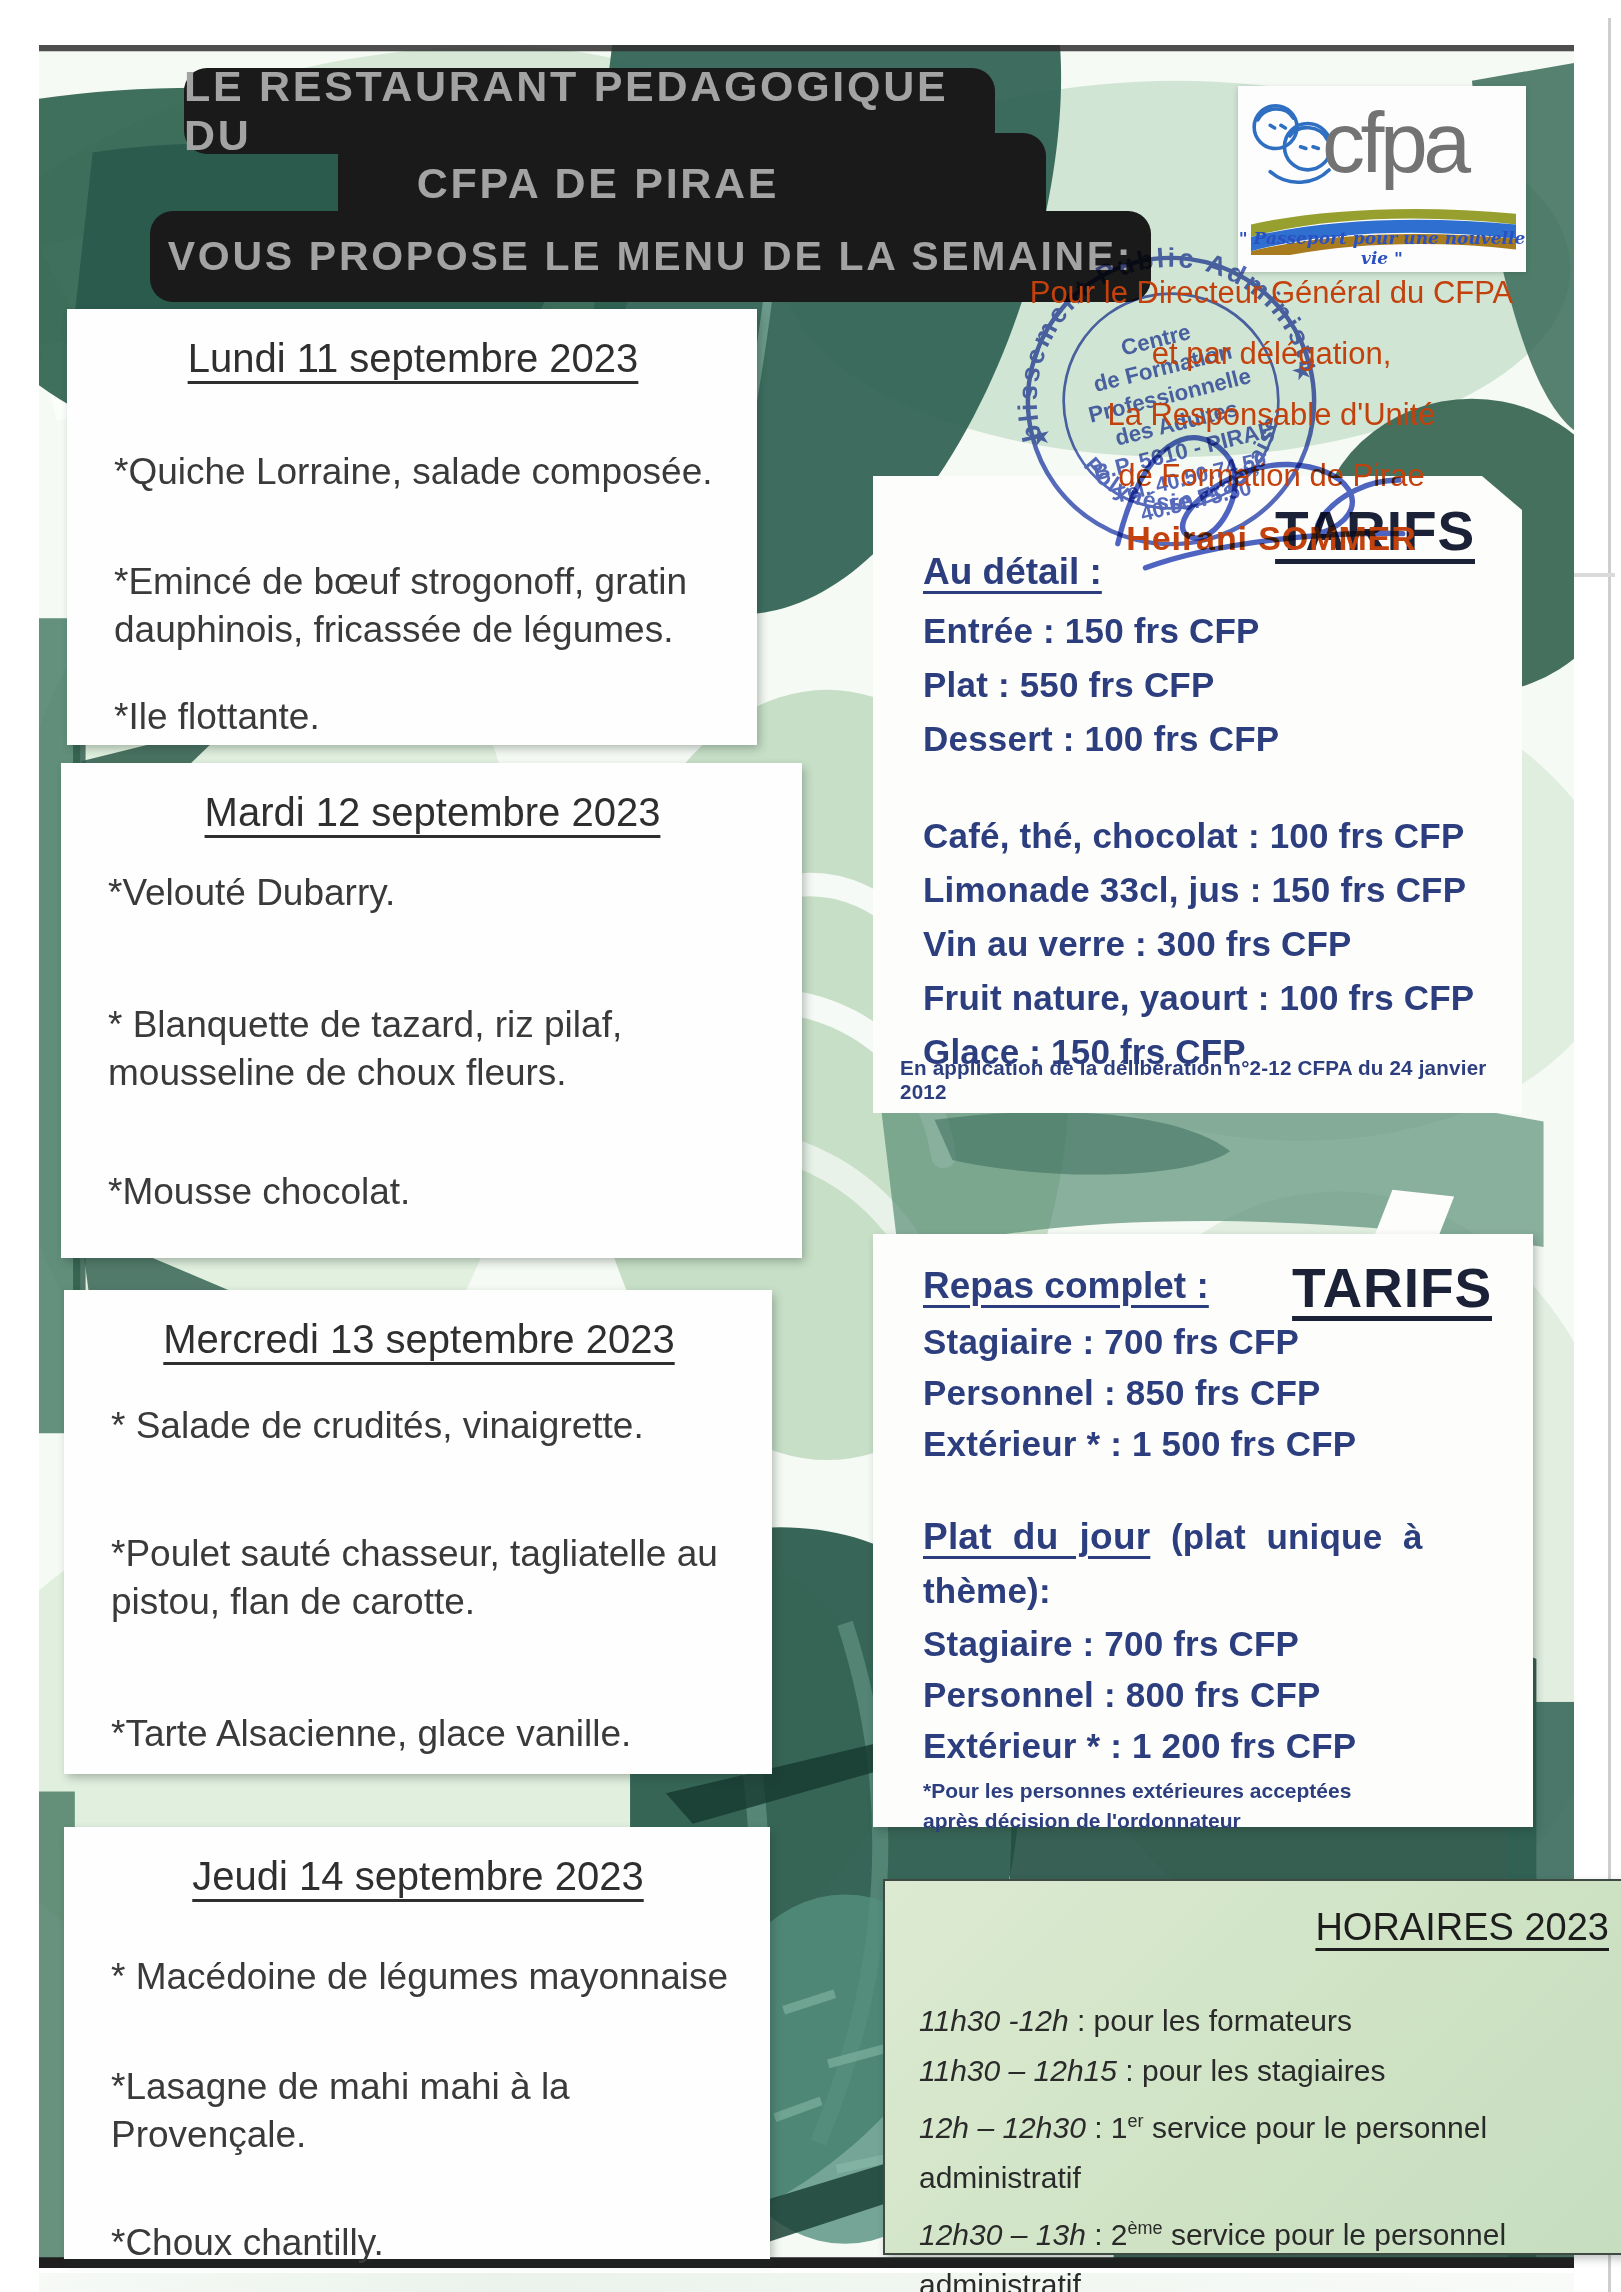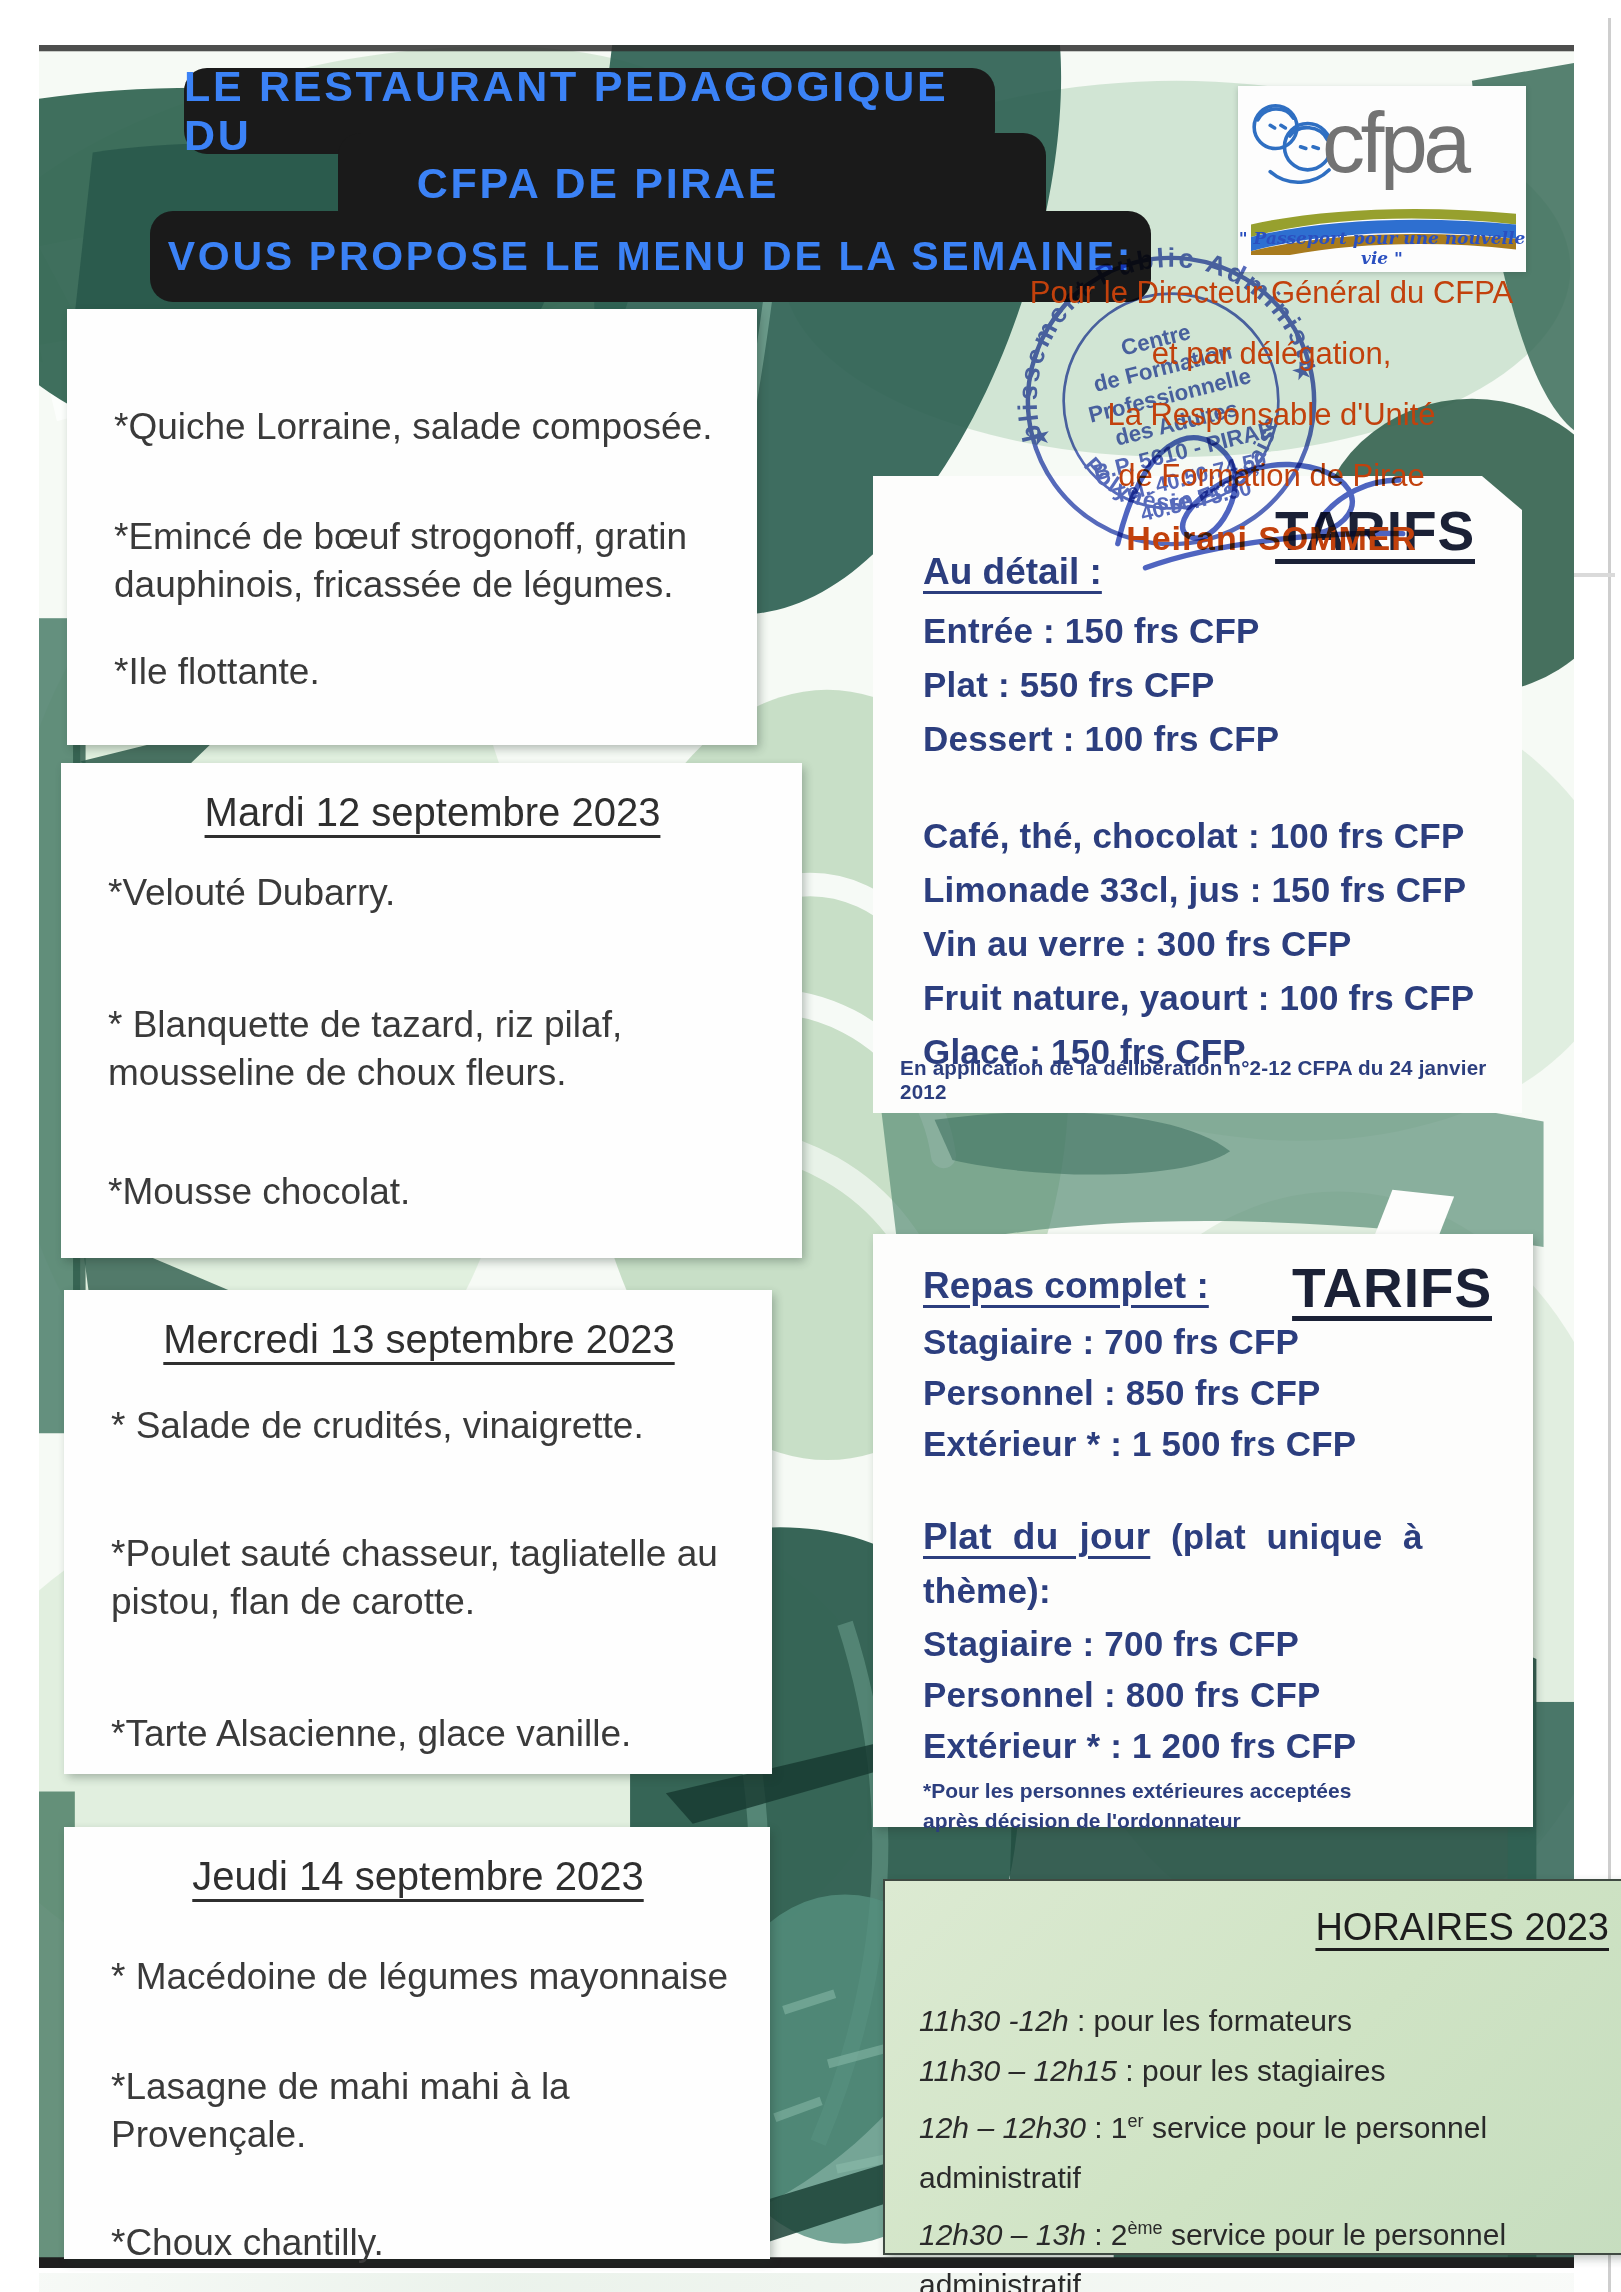--- a/index.html
+++ b/index.html
@@ -11,21 +11,21 @@
   .scan-line{left:1608px;top:18px;width:2.7px;height:2275px;background:#c6c6c6;opacity:.85;}
   .scan-dash{left:1574px;top:573px;width:41px;height:3.6px;background:#dadada;}
 
   
   .leaf-area{left:39px;top:45px;width:1535px;height:2223px;overflow:hidden;}
   .leaf-area svg{display:block;width:100%;height:100%;}
   .fade-strip{left:39px;top:2273px;width:1535px;height:19.7px;opacity:.5;
     background:linear-gradient(90deg,#eef4ee 0%,#d7e6d8 30%,#e3ede2 60%,#f2f6f2 100%);}
 
   
-  .badge{background:#1a1a1a;border-radius:23px;color:#3b82f6;
+  .badge{background:#1a1a1a;border-radius:23px;color:#a3a3a3;
          display:flex;align-items:center;justify-content:center;
          font-weight:bold;letter-spacing:2.7px;z-index:6;}
   .badge1{left:184px;top:68px;width:811px;height:86px;font-size:43px;}
   .badge2{left:338px;top:133px;width:708px;height:100px;font-size:43px;}
   .badge2 span{margin-right:188px;}
   .badge3{left:150px;top:211px;width:1001px;height:91px;font-size:41px;}
 
   
   .logo{left:1238px;top:86px;width:288px;height:186px;background:#fdfdfd;
         box-shadow:0 1.8px 5.4px rgba(40,60,50,.25);z-index:5;}
@@ -224,20 +224,21 @@
 </div>
 
 <svg class="abs signature" viewBox="0 0 360 210">
   <g fill="none" stroke="#3c55bd" stroke-width="6" stroke-linecap="round" opacity=".9">
     <path d="M 12,150 C 50,40 110,18 142,62 C 170,100 120,168 92,150 C 64,132 140,72 212,82 C 278,92 300,138 252,158 C 208,176 258,104 332,112"></path>
     <path d="M 40,180 C 120,160 240,160 330,172"></path>
   </g>
 </svg>
 
 <div class="abs menu-box box-lundi">
+  <div class="menu-title">Lundi 11 septembre 2023</div>
   <div class="menu-item" style="margin-top:67px;">*Quiche Lorraine, salade composée.</div>
   <div class="menu-item" style="margin-top:63px;">*Emincé de bœuf strogonoff, gratin dauphinois, fricassée de légumes.</div>
   <div class="menu-item" style="margin-top:40px;">*Ile flottante.</div>
 </div>
 
 <div class="abs menu-box box-mardi">
   <div class="menu-title">Mardi 12 septembre 2023</div>
   <div class="menu-item" style="margin-top:34px;">*Velouté Dubarry.</div>
   <div class="menu-item" style="margin-top:85px;">* Blanquette de tazard, riz pilaf, mousseline de choux fleurs.</div>
   <div class="menu-item" style="margin-top:72px;">*Mousse chocolat.</div>

